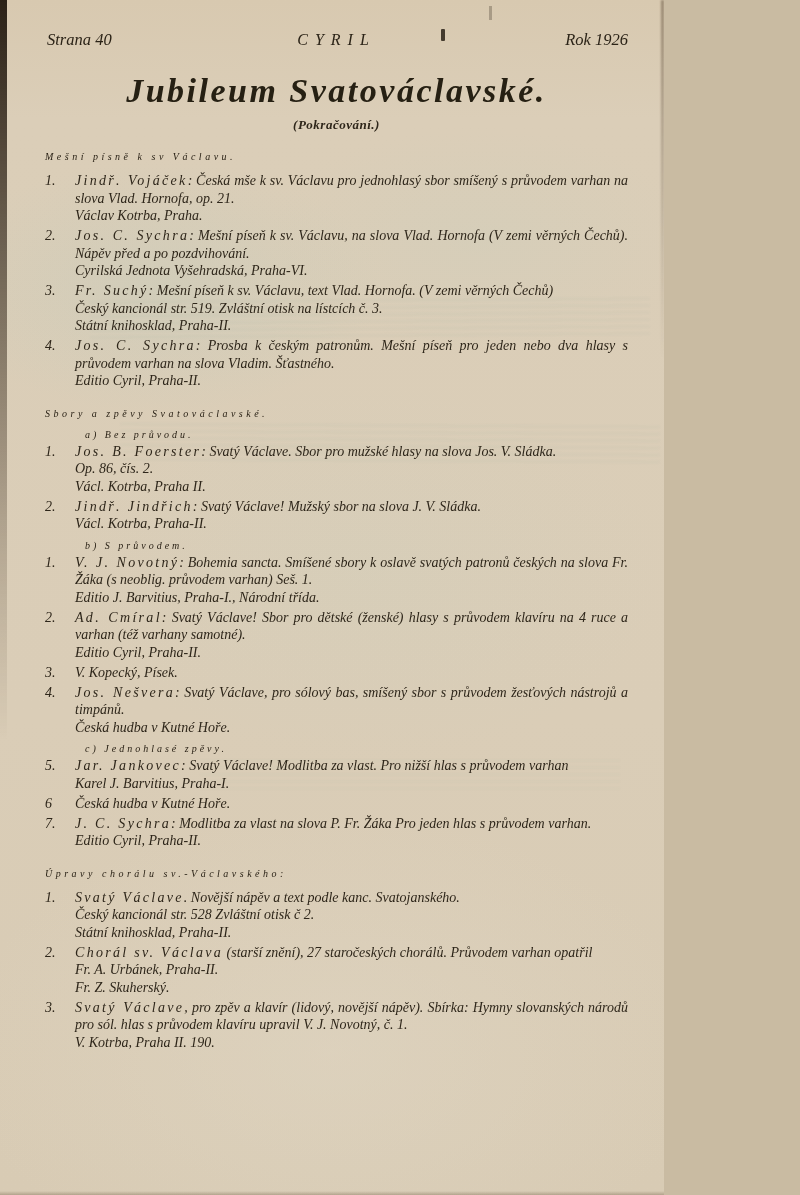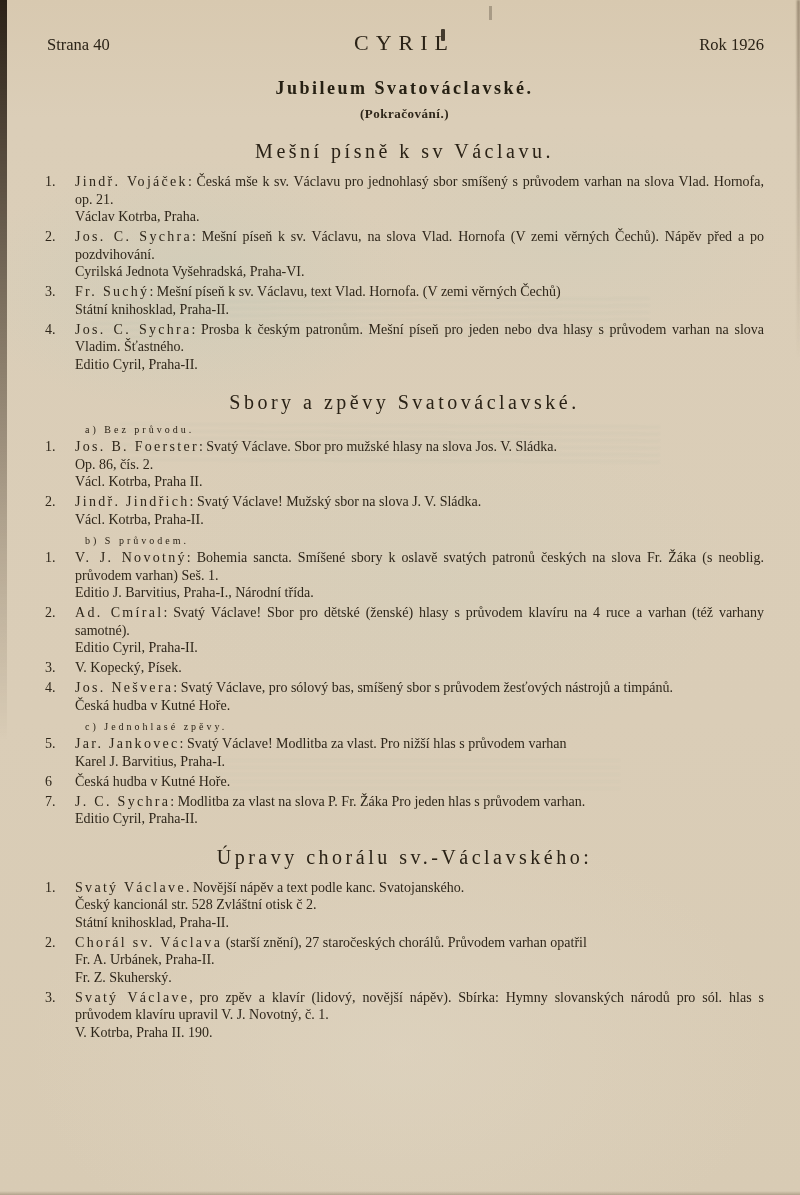--- a/index.html
+++ b/index.html
@@ -2,29 +2,30 @@
 <html><head>
 <meta charset="utf-8">
 <style>
   html,body{margin:0;padding:0;}
   body{
     width:800px;height:1195px;overflow:hidden;
     font-family:"Liberation Serif","DejaVu Serif",serif;
     background:#c9bba2;
   }
   .page{
-    position:relative;width:800px;height:1195px;overflow:hidden;
+    position:relative;width:664px;height:1195px;overflow:hidden;
     color:#2e261a;
     background-color:#d9cbb4;
     background-image:
       radial-gradient(ellipse 320px 180px at 24% 24%, rgba(186,202,188,0.30), transparent 70%),
       radial-gradient(ellipse 300px 160px at 72% 20%, rgba(196,206,190,0.22), transparent 70%),
       radial-gradient(ellipse 420px 260px at 55% 48%, rgba(197,208,192,0.16), transparent 72%),
       radial-gradient(ellipse 500px 320px at 50% 88%, rgba(225,216,198,0.45), transparent 75%),
       linear-gradient(180deg,#d8c9b0 0%, #dbceb8 10%, #dacdb7 60%, #d8cbb4 100%);
+    font-style: italic;
   }
   
   .edge-left{
     position:absolute;left:0;top:0;width:7px;height:62%;
     background:linear-gradient(to bottom, rgba(28,19,10,0.92) 0%, rgba(44,31,18,0.55) 40%, rgba(60,45,28,0.22) 75%, transparent 100%);
     filter:blur(0.6px);
   }
   .edge-right{
     position:absolute;right:0;top:0;width:3px;height:30%;
     background:linear-gradient(to bottom, rgba(70,52,32,0.45), transparent);
@@ -44,33 +45,33 @@
   .bleed2{left:120px;top:425px;width:540px;height:36px;transform:rotate(0.3deg);}
   .bleed3{left:200px;top:760px;width:420px;height:30px;opacity:0.07;}
 
   .sheet{position:relative;padding:30px 36px 0 45px;}
 
   .masthead{
     display:grid;grid-template-columns:1fr auto 1fr;align-items:baseline;
     font-size:16.5px;color:#2b2317;
   }
   .masthead .left{justify-self:start;padding-left:2px;}
-  .masthead .center{justify-self:center;letter-spacing:7px;font-size:22px;}
+  .masthead .center{justify-self:center;letter-spacing:7px;font-size:16px;}
   .masthead .right{justify-self:end;}
 
   .article-title{
     margin:22px 0 0;text-align:center;font-weight:bold;
-    font-size:18px;letter-spacing:2.5px;color:#262013;
+    font-size:34px;letter-spacing:2.5px;color:#262013;
   }
   .continuation{
     margin-top:7px;text-align:center;font-size:13px;letter-spacing:0.5px;font-weight:bold;color:#2e261a;
   }
 
   .section-heading{
-    text-align:center;font-size:20px;letter-spacing:3.5px;
+    text-align:left;font-size:10px;letter-spacing:3.5px;
     margin:18px 0 10px;color:#2a2216;font-weight:normal;
   }
   .group-label{
     margin:7px 0 3px 40px;font-size:10px;letter-spacing:3px;color:#2a2216;
   }
 
   .item{display:flex;margin:0 0 2.5px;font-size:14px;line-height:17.5px;}
   .item .num{flex:0 0 30px;}
   .item .body{flex:1;}
   .item .para{text-align:justify;}
@@ -115,20 +116,21 @@
           <span class="num">2.</span>
           <div class="body">
             <div class="para"><span class="author">Jos. C. Sychra</span><span>: Mešní píseň k sv. Václavu, na slova Vlad. Hornofa (V zemi věrných Čechů). Nápěv před a po pozdvihování.</span></div>
             <div class="line pub">Cyrilská Jednota Vyšehradská, Praha-VI.</div>
           </div>
         </div>
         <div class="item">
           <span class="num">3.</span>
           <div class="body">
             <div class="para"><span class="author">Fr. Suchý</span><span>: Mešní píseň k sv. Václavu, text Vlad. Hornofa. (V zemi věrných Čechů)</span></div>
+            <div class="line cont">Český kancionál str. 519. Zvláštní otisk na lístcích č. 3.</div>
             <div class="line pub">Státní knihosklad, Praha-II.</div>
           </div>
         </div>
         <div class="item">
           <span class="num">4.</span>
           <div class="body">
             <div class="para"><span class="author">Jos. C. Sychra</span><span>: Prosba k českým patronům. Mešní píseň pro jeden nebo dva hlasy s průvodem varhan na slova Vladim. Šťastného.</span></div>
             <div class="line pub">Editio Cyril, Praha-II.</div>
           </div>
         </div>

